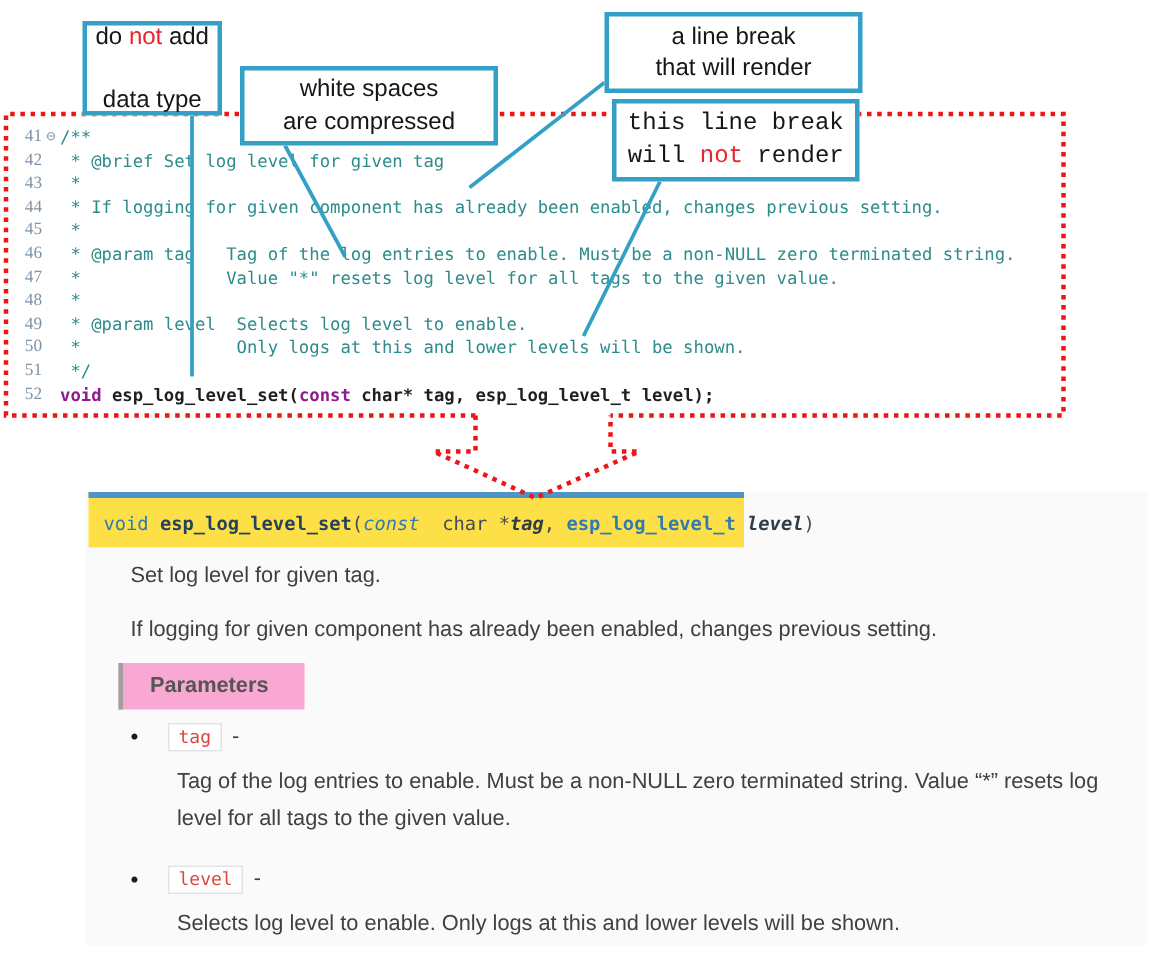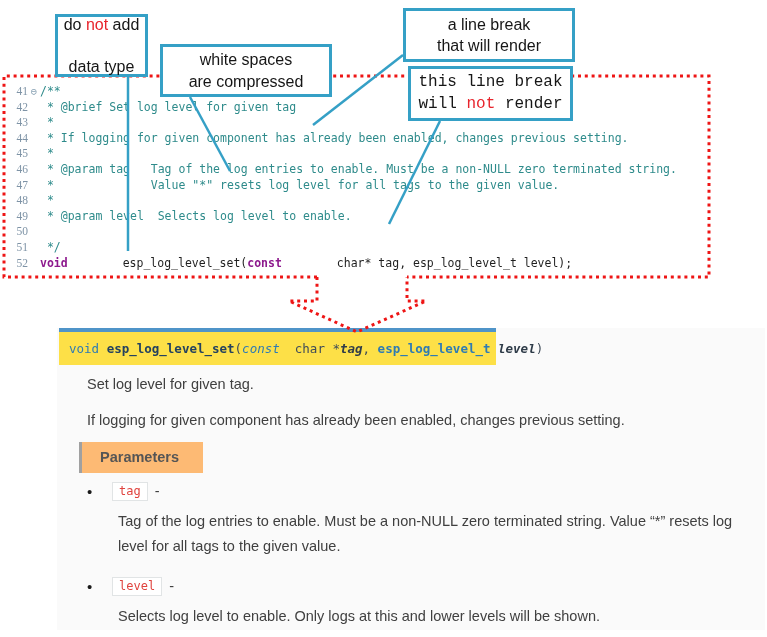--- a/index.html
+++ b/index.html
@@ -24,21 +24,21 @@
   
   #editor{
     position:absolute;left:8px;top:84px;z-index:1;
     font-family:"DejaVu Sans Mono",monospace;font-size:11.5px;line-height:15.6px;
   }
   .cl{display:flex;white-space:pre;}
   .ln{display:inline-block;width:20px;text-align:right;color:#7e93a6;flex:none;font-family:Liberation Serif, serif;}
   .fold{display:inline-block;width:12px;text-align:center;color:#8aa3b5;font-size:10.5px;flex:none;}
   .ct{white-space:pre;}
   .comment{color:#2e8b8b;}
-  .pl{color:#1f1f1f;font-weight:normal;padding-left:48px;}
+  .pl{color:#1f1f1f;font-weight:bold;}
   .kw{color:#8e1a8e;font-weight:bold;}
   
   #doc-panel{
     position:absolute;left:57px;top:328px;width:708px;height:302px;
     background:#fafafa;z-index:1;color:#404040;
   }
   #sig-bar{
     position:absolute;left:2px;top:0;width:437px;box-sizing:border-box;
     background:#fde047;border-top:4px solid #4f94c8;
     padding:9px 6px 9px 10px;
@@ -48,21 +48,21 @@
   .sname{font-weight:bold;color:#24425f;}
   .sp{color:#3f4c59;}
   .skwi{font-style:italic;color:#2e7bb4;}
   .sparam{font-style:italic;color:#2f3c49;font-weight:600;}
   .stype{color:#2e7bb4;font-weight:600;}
   .docp{position:absolute;left:30px;margin:0;font-size:14.5px;line-height:20px;}
   #doc-brief{top:46px;}
   #doc-desc{top:82px;}
   #params-box{
     position:absolute;left:22px;top:114px;box-sizing:border-box;
-    background:#fdba74;border-left:3px solid #a0a0a0;
+    background:#f9a8d4;border-left:3px solid #a0a0a0;
     padding:7px 24px 8px 18px;font-size:14.5px;font-weight:bold;color:#555555;
   }
   #params-list{position:absolute;left:30px;top:152px;width:628px;}
   .param + .param{margin-top:16px;}
   .param-head{display:flex;align-items:center;gap:7px;margin:0 0 7px 0;height:22px;}
   .dot{color:#1a1a1a;font-size:15px;width:18px;text-align:left;flex:none;}
   .chip{
     display:inline-block;background:#ffffff;border:1px solid #e1e4e5;
     color:#e0433e;font-family:"DejaVu Sans Mono",monospace;font-size:12px;
     padding:1px 6px 2px 6px;
@@ -105,21 +105,21 @@
 <div id="editor">
     <div class="cl"><span class="ln">41</span><span class="fold">⊖</span><span class="ct comment">/**</span></div>
     <div class="cl"><span class="ln">42</span><span class="fold"></span><span class="ct comment"> * @brief Set log level for given tag</span></div>
     <div class="cl"><span class="ln">43</span><span class="fold"></span><span class="ct comment"> *</span></div>
     <div class="cl"><span class="ln">44</span><span class="fold"></span><span class="ct comment"> * If logging for given component has already been enabled, changes previous setting.</span></div>
     <div class="cl"><span class="ln">45</span><span class="fold"></span><span class="ct comment"> *</span></div>
     <div class="cl"><span class="ln">46</span><span class="fold"></span><span class="ct comment"> * @param tag   Tag of the log entries to enable. Must be a non-NULL zero terminated string.</span></div>
     <div class="cl"><span class="ln">47</span><span class="fold"></span><span class="ct comment"> *              Value "*" resets log level for all tags to the given value.</span></div>
     <div class="cl"><span class="ln">48</span><span class="fold"></span><span class="ct comment"> *</span></div>
     <div class="cl"><span class="ln">49</span><span class="fold"></span><span class="ct comment"> * @param level  Selects log level to enable.</span></div>
-    <div class="cl"><span class="ln">50</span><span class="fold"></span></div>
+    <div class="cl"><span class="ln">50</span><span class="fold"></span><span class="ct comment"> *               Only logs at this and lower levels will be shown.</span></div>
     <div class="cl"><span class="ln">51</span><span class="fold"></span><span class="ct comment"> */</span></div>
     <div class="cl"><span class="ln">52</span><span class="fold"></span><span class="ct"><span class="kw">void</span><span class="pl"> esp_log_level_set(</span><span class="kw">const</span><span class="pl"> char* tag, esp_log_level_t level);</span></span></div>
   </div>
 
 <div id="doc-panel">
   <div id="sig-bar"><span class="skw">void </span><span class="sname">esp_log_level_set</span><span class="sp">(</span><span class="skwi">const</span><span class="sp">  char *</span><span class="sparam">tag</span><span class="sp">, </span><span class="stype">esp_log_level_t</span><span class="sp"> </span><span class="sparam">level</span><span class="sp">)</span></div>
   <p class="docp" id="doc-brief">Set log level for given tag.</p>
   <p class="docp" id="doc-desc">If logging for given component has already been enabled, changes previous setting.</p>
   <div id="params-box">Parameters</div>
   <div id="params-list">

